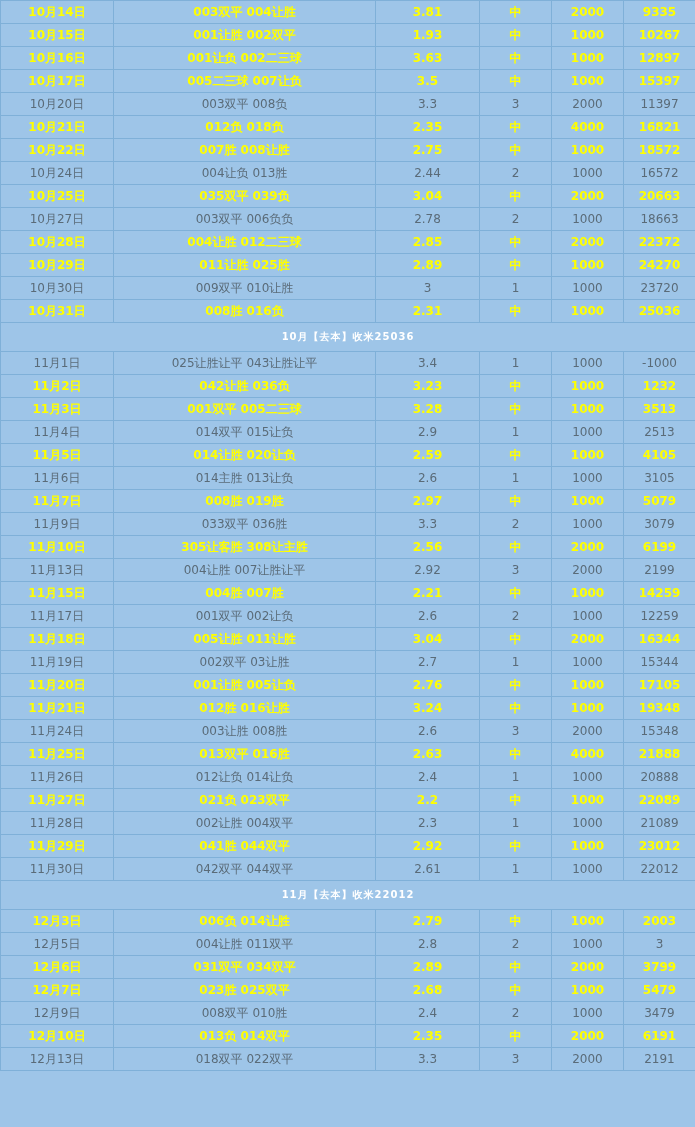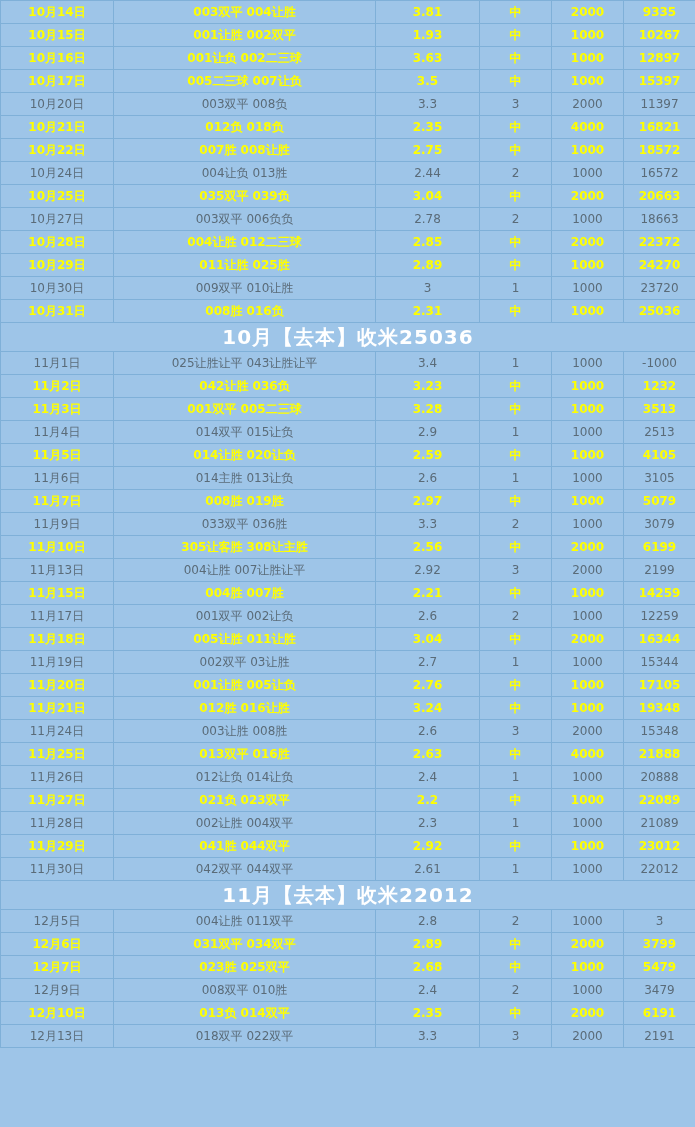--- a/index.html
+++ b/index.html
@@ -32,21 +32,21 @@
   col.c3{width:72px;}
   col.c4{width:72px;}
   col.c5{width:72px;}
 
   tr.hit td{color:#ffff00;font-weight:bold;}
   tr.miss td{color:#5a6b78;}
 
   tr.summary td{
     color:#ffffff;
     font-weight:bold;
-    font-size:20px;
+    font-size:10px;
     height:26px;
     letter-spacing:1px;
   }
 </style>
 </head>
 <body>
 
 <table class="sheet">
   <colgroup>
     <col class="c0">
@@ -352,20 +352,28 @@
         <td>11月30日</td>
         <td>042双平 044双平</td>
         <td>2.61</td>
         <td>1</td>
         <td>1000</td>
         <td>22012</td>
       </tr>
       <tr class="summary">
         <td colspan="6">11月【去本】收米22012</td>
       </tr>
+      <tr class="hit">
+        <td>12月3日</td>
+        <td>006负 014让胜</td>
+        <td>2.79</td>
+        <td>中</td>
+        <td>1000</td>
+        <td>2003</td>
+      </tr>
       <tr class="miss">
         <td>12月5日</td>
         <td>004让胜 011双平</td>
         <td>2.8</td>
         <td>2</td>
         <td>1000</td>
         <td>3</td>
       </tr>
       <tr class="hit">
         <td>12月6日</td>

